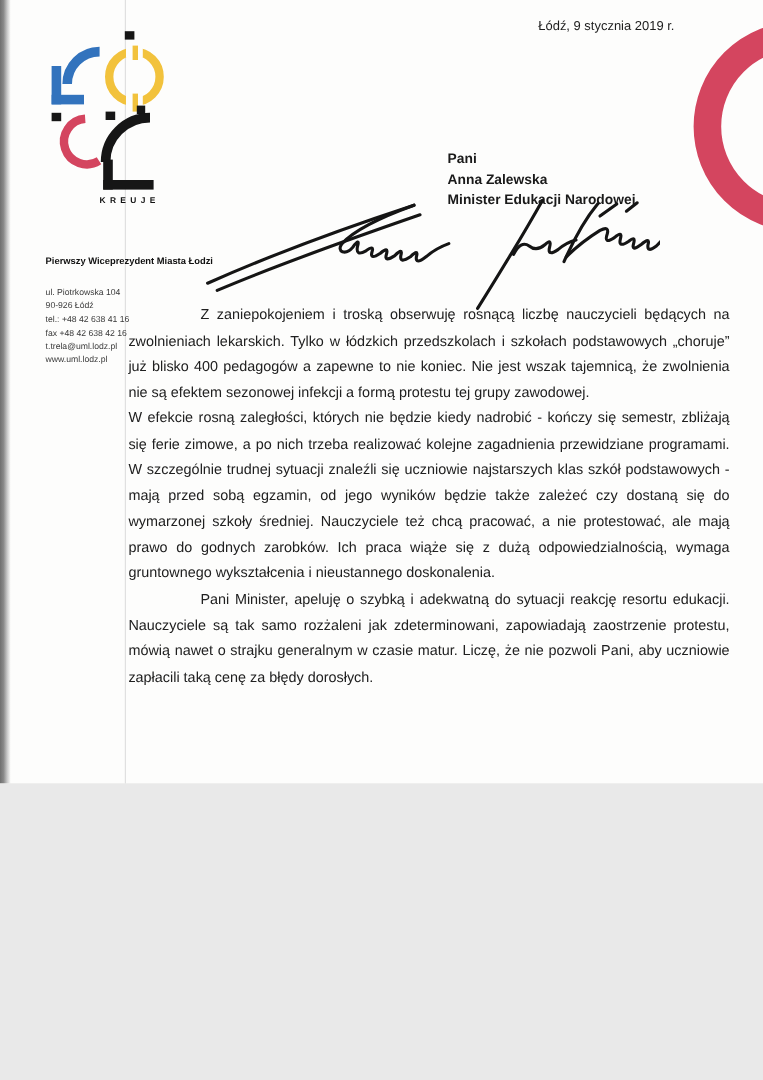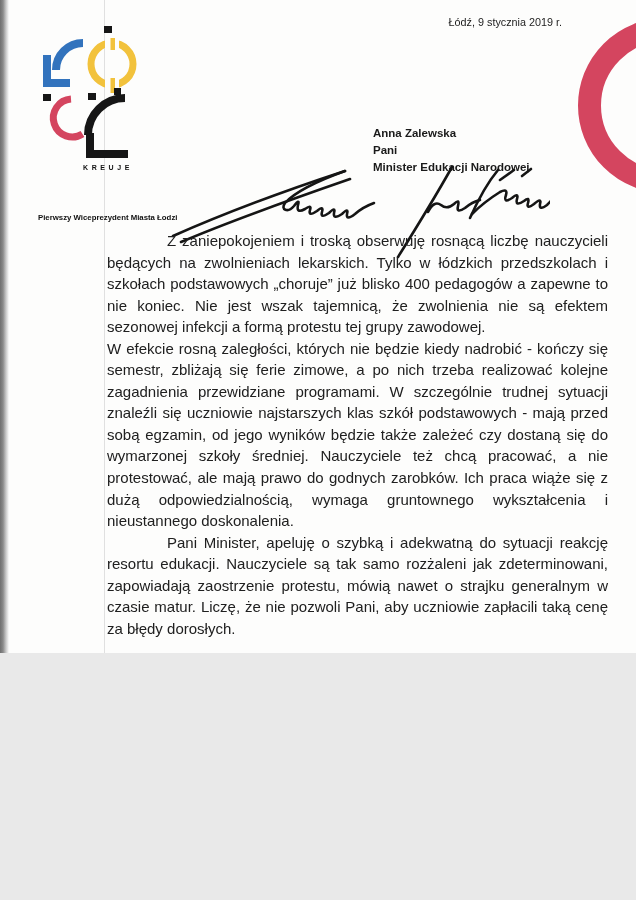--- a/index.html
+++ b/index.html
@@ -15,21 +15,21 @@
   .scan-edge{position:absolute;left:0;top:0;width:9px;height:900px;
     background:linear-gradient(to right,#6f6f6f 0,#8a8a8a 3px,#c9c9c9 6px,rgba(255,255,255,0) 9px);}
   .crease{position:absolute;left:104px;top:0;width:1px;height:900px;background:rgba(150,150,150,.28);}
   svg{display:block;}
   .abs{position:absolute;}
   .date-line{right:74px;top:16px;font-size:10.8px;color:#1d1d1d;}
   .kreuje{left:83px;top:164px;font-size:7px;font-weight:bold;letter-spacing:3.6px;color:#111;}
   .sender-title{left:38px;top:213px;font-size:7.8px;font-weight:bold;color:#101010;white-space:nowrap;text-align:center;}
   .address{left:38px;top:238px;font-size:7.2px;line-height:11.2px;color:#3a3a3a;}
   .recipient{left:373px;top:125px;font-size:11.5px;font-weight:bold;line-height:17px;color:#1a1a1a;}
-  .body-text{left:107px;top:230px;width:501px;font-size:15px;line-height:21.55px;
+  .body-text{left:107px;top:252px;width:501px;font-size:12px;line-height:21.55px;
     text-align:justify;color:#202020;}
   .body-text p{margin:0;}
   .body-text p.ind{text-indent:60px;}
   .sig-name{left:390px;top:764px;font-size:10px;font-weight:bold;letter-spacing:.3px;color:#101010;}
   .hw{stroke:#151515;fill:none;stroke-linecap:round;stroke-linejoin:round;}
 </style>
 </head>
 <body>
 
 <div class="page">
@@ -62,24 +62,32 @@
   </svg>
   <div class="abs kreuje">KREUJE</div>
 
   <div class="abs date-line">Łódź, 9 stycznia 2019 r.</div>
 
   <svg class="abs" style="left:560px;top:0;" width="76" height="212" viewBox="560 0 76 212">
     <circle cx="665.5" cy="105.5" r="76" stroke="var(--pink)" stroke-width="23" fill="none"></circle>
   </svg>
 
   <div class="abs sender-title">Pierwszy Wiceprezydent Miasta Łodzi</div>
+  <div class="abs address">
+    <div>ul. Piotrkowska 104</div>
+    <div>90-926 Łódź</div>
+    <div>tel.: +48 42 638 41 16</div>
+    <div>fax +48 42 638 42 16</div>
+    <div>t.trela@uml.lodz.pl</div>
+    <div>www.uml.lodz.pl</div>
+  </div>
 
   <div class="abs recipient">
+    <div>Pani</div>
     <div>Anna Zalewska</div>
-    <div>Pani</div>
     <div>Minister Edukacji Narodowej</div>
   </div>
 
   <svg class="abs" style="left:165px;top:160px;" width="385" height="102" viewBox="165 160 385 102" aria-label="Szanowna Pani Minister">
     <g class="hw" stroke-width="2.6">
       <path d="M173,236 C225,213 290,189 345,171"></path>
       <path d="M181,242 C235,219 298,197 350,179"></path>
       <path d="M345,171 C320,180 295,192 285,203 C280,210 288,213 294,206 Q300,198 298,205 Q296,214 305,209 Q312,204 310,210 Q308,217 317,211 Q324,205 322,212 Q320,219 329,213 Q336,206 334,213 Q333,220 342,214 Q349,207 347,214 Q346,221 355,214 Q363,207 374,203"></path>
       <path d="M398,257 C418,225 438,192 452,167"></path>
       <path d="M428,212 Q434,200 441,205 Q447,210 454,204 Q460,198 458,206 Q456,214 465,208 Q472,202 480,200"></path>

